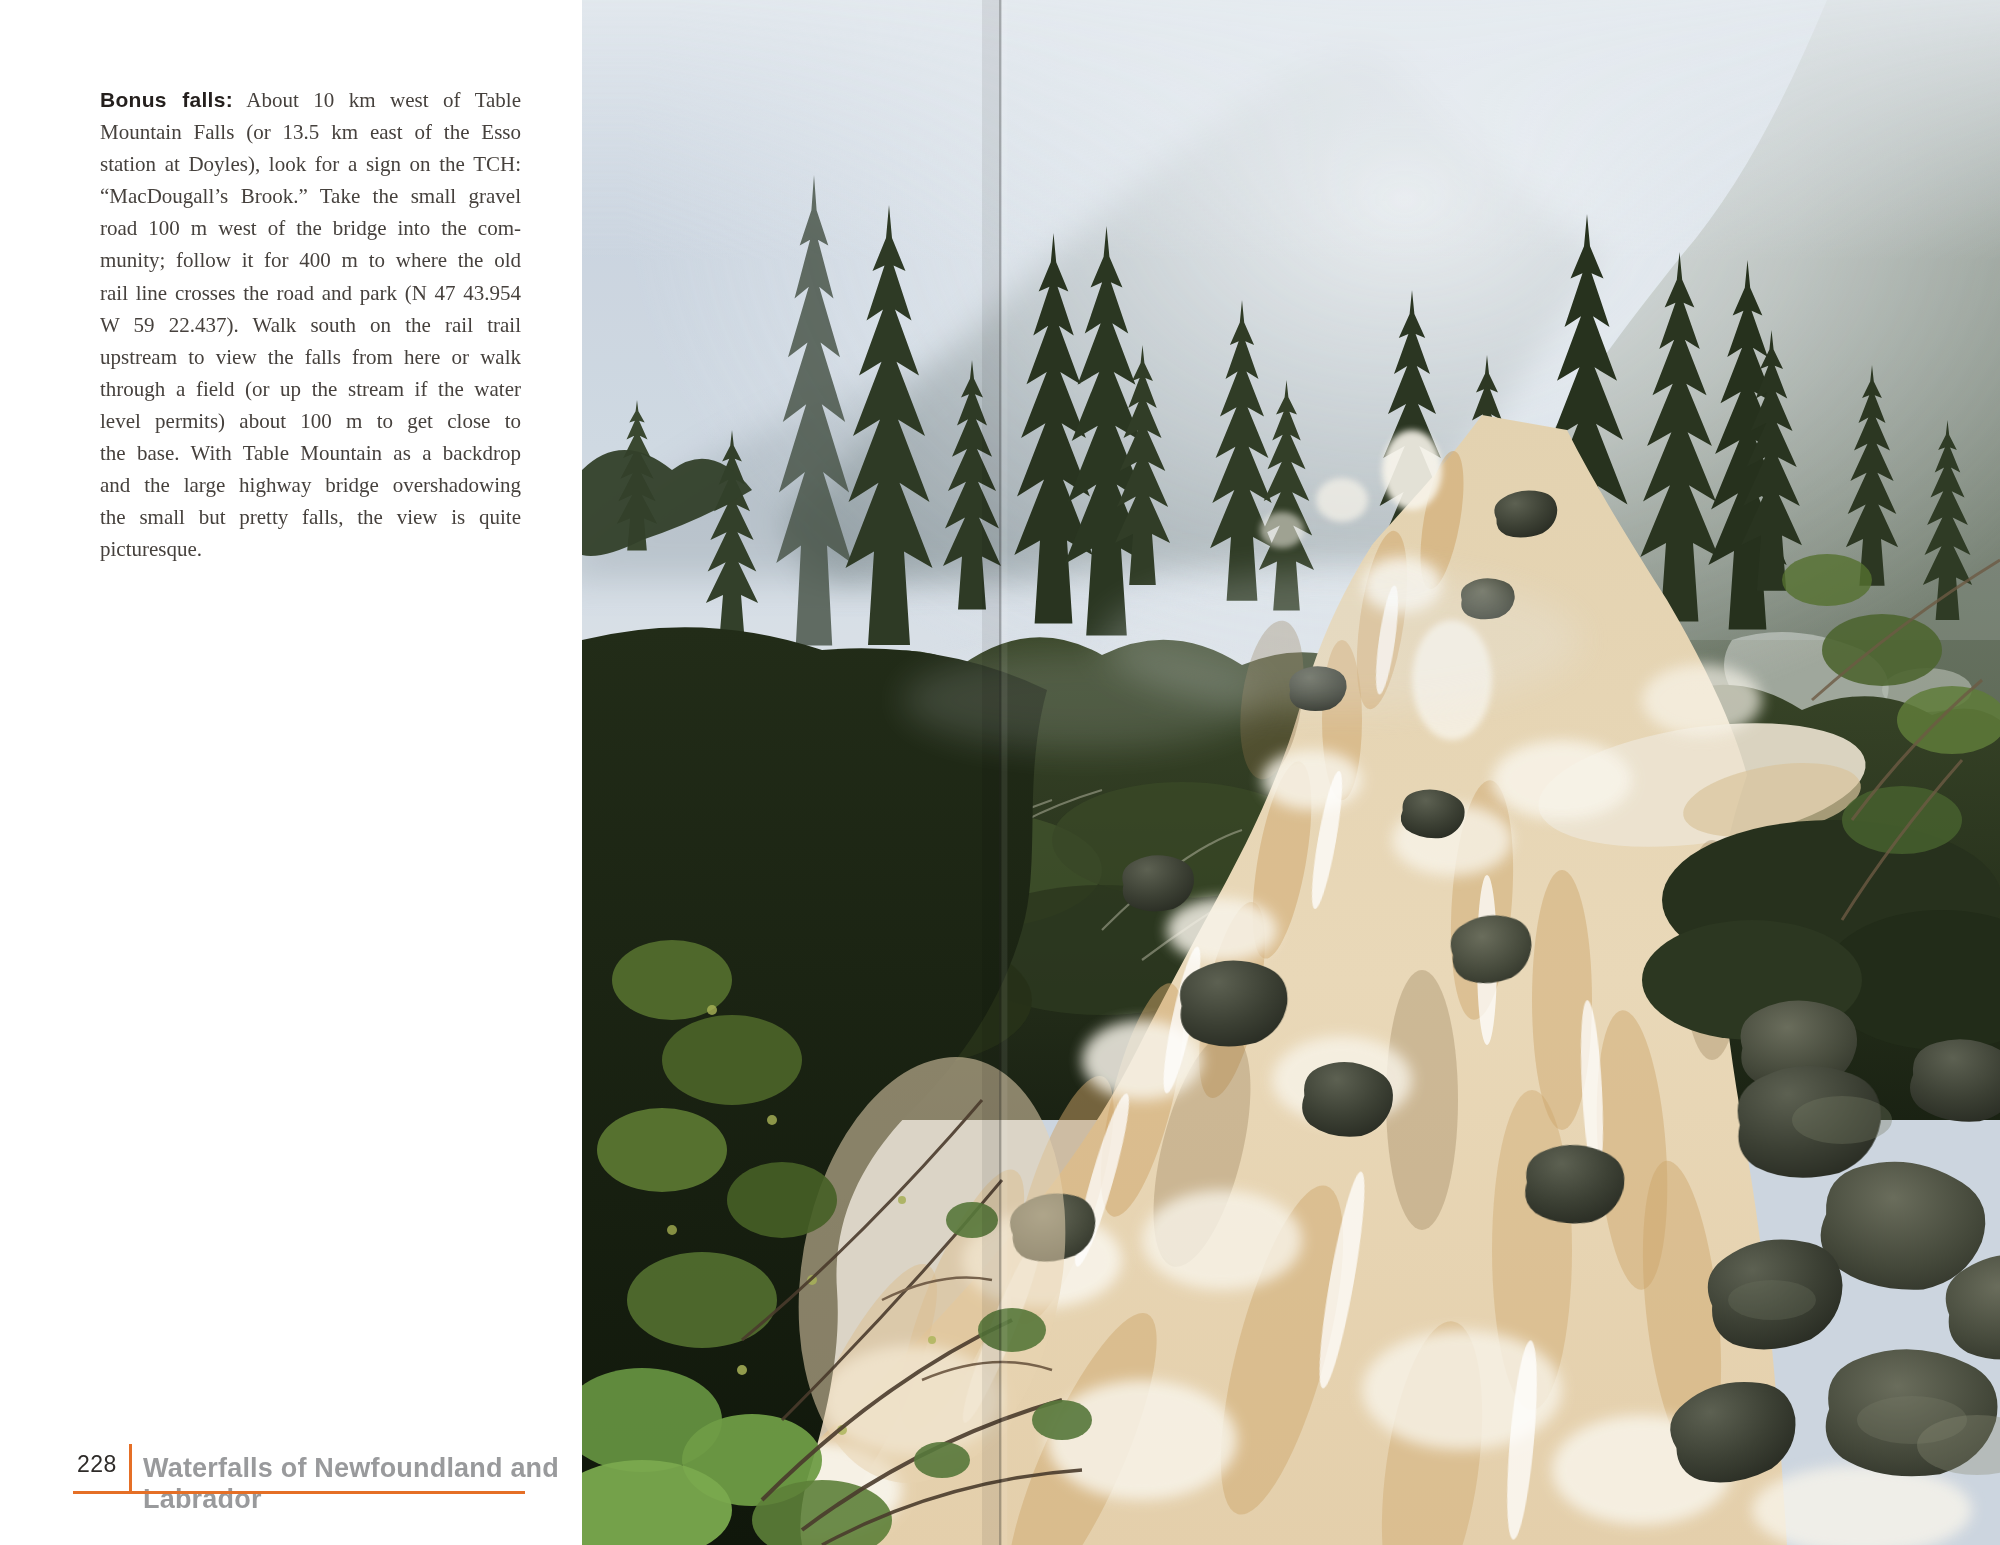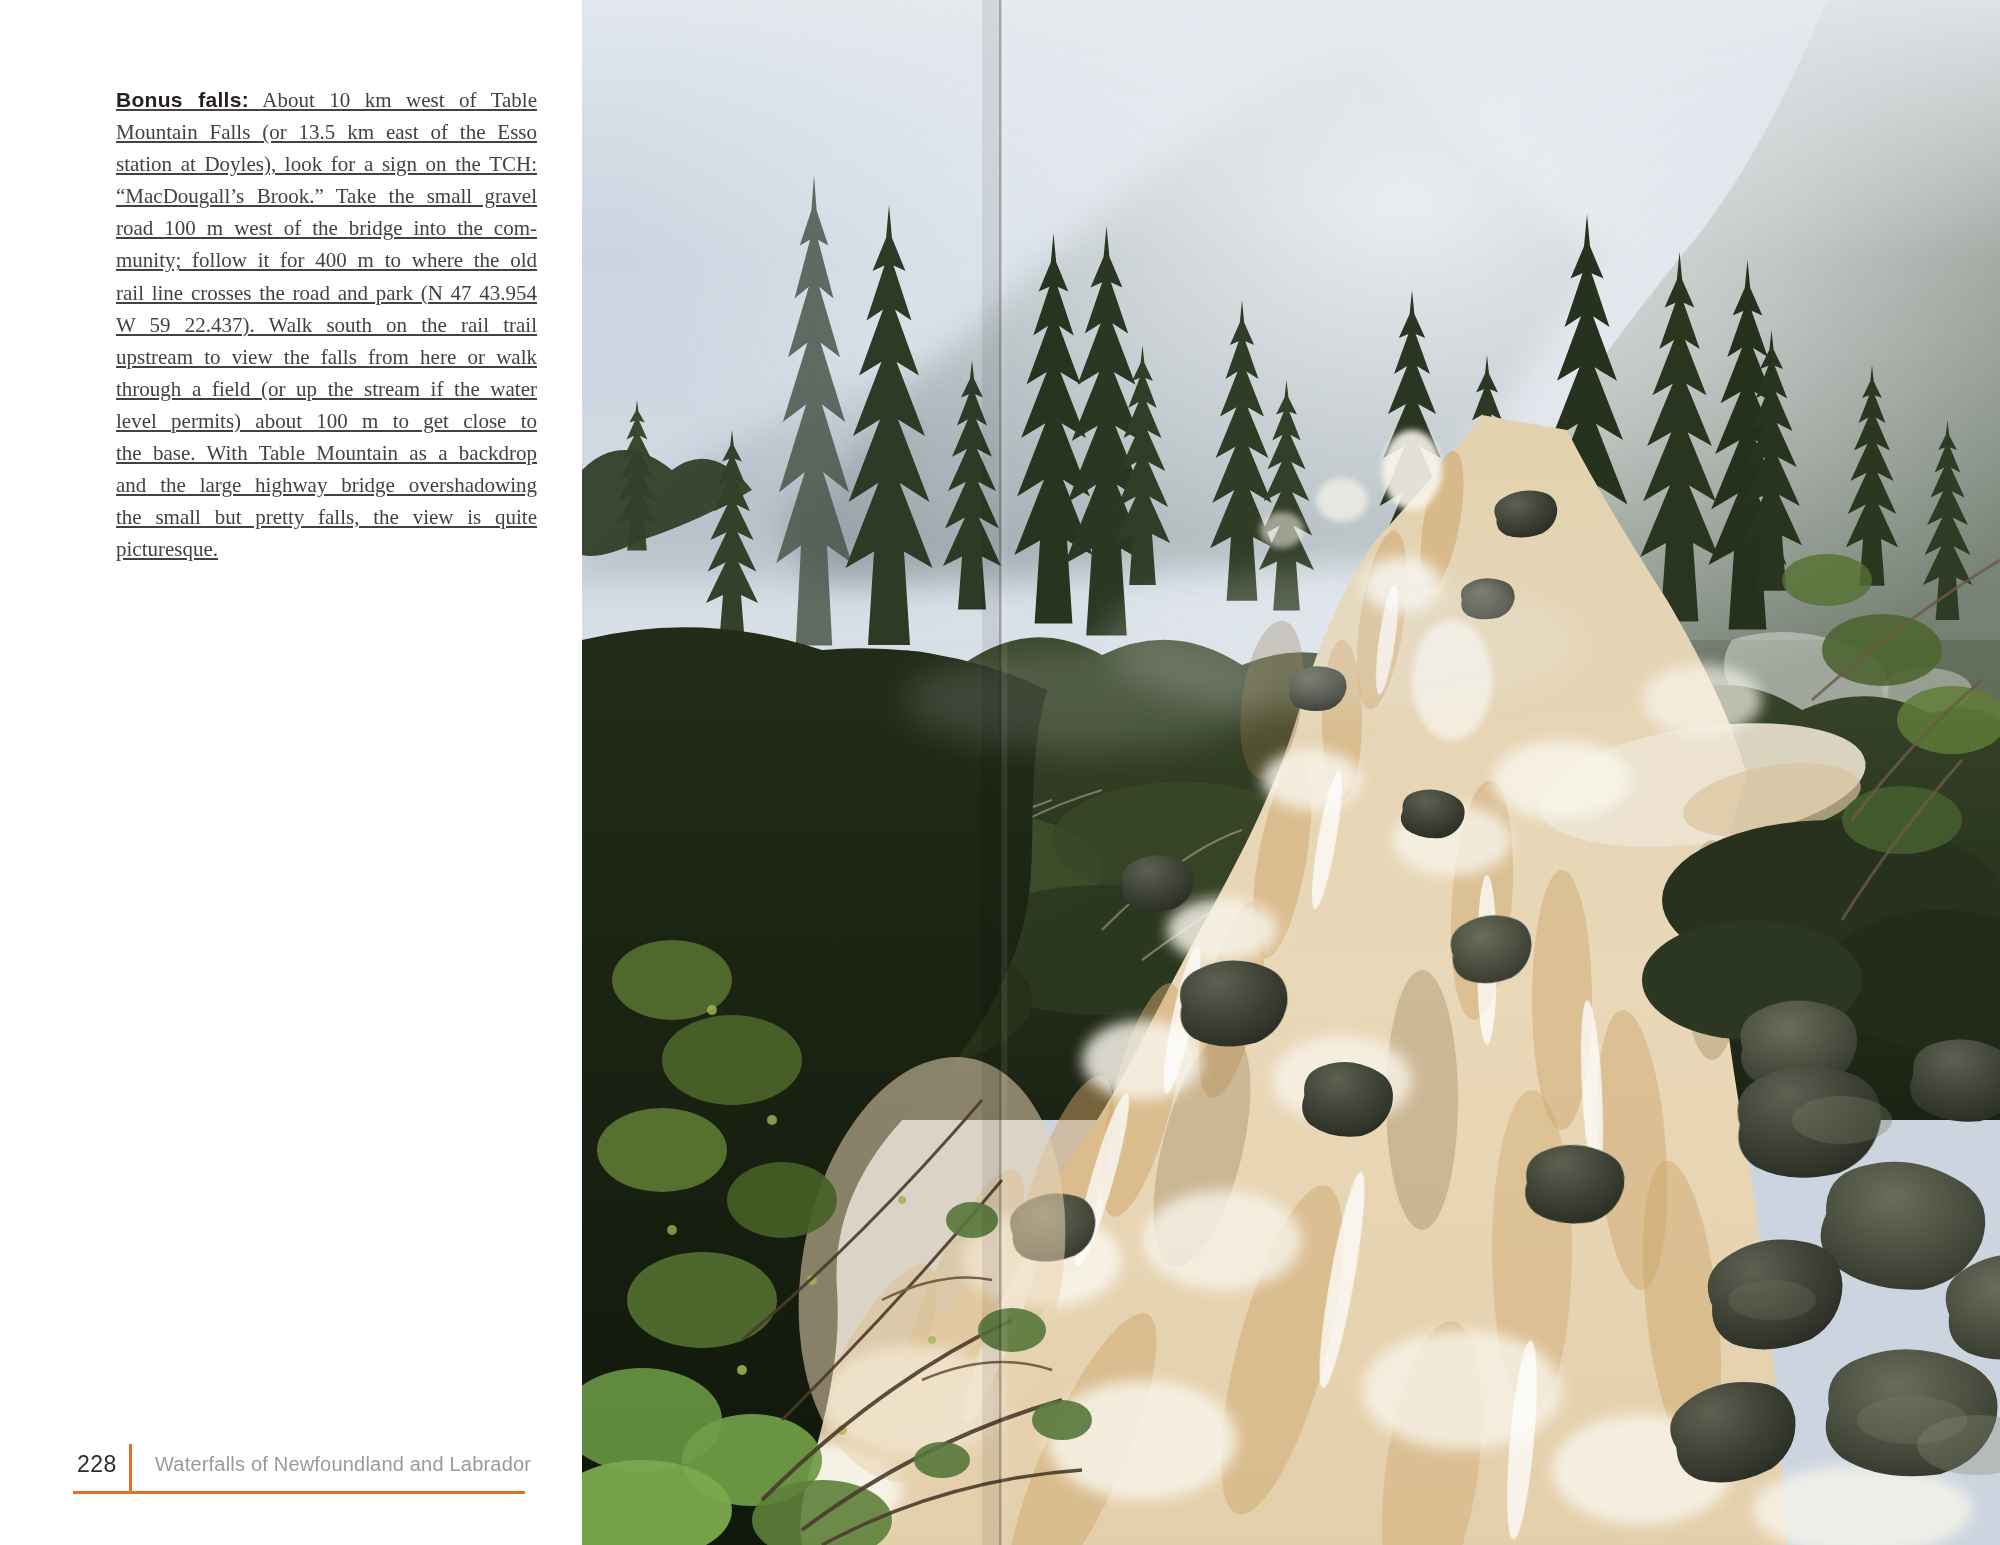--- a/index.html
+++ b/index.html
@@ -1,31 +1,31 @@
 <!DOCTYPE html>
 <html style="--accent: #e56f26; --footer-gray: #999a9c; --text-color: #46413d; --lead-color: #241f1d;"><head>
 <meta charset="utf-8">
 <style>
   html,body{margin:0;padding:0;background:#ffffff;}
   .canvas{position:relative;width:2000px;height:1545px;background:#ffffff;overflow:hidden;
           font-family:"Liberation Sans",sans-serif;}
   
   .page-left{position:absolute;left:0;top:0;width:582px;height:1545px;background:#ffffff;}
-  .article{position:absolute;left:116px;top:84px;width:421px;
+  .article{position:absolute;left:100px;top:84px;width:421px;
            font-family:"Liberation Serif",serif;font-size:21px;line-height:32.1px;
-           color:var(--text-color,#46413d);text-decoration:underline;}
+           color:var(--text-color,#46413d);}
   .bl{text-align:justify;text-align-last:justify;white-space:nowrap;height:32.1px;overflow:visible;}
   .bl.last{text-align-last:left;}
   .lead{font-family:"Liberation Sans",sans-serif;font-weight:700;font-size:21px;
         color:var(--lead-color,#241f1d);letter-spacing:.3px;}
   .pagenum{position:absolute;left:77px;top:1451px;font-size:23px;font-weight:400;
            color:#2e2b29;letter-spacing:.5px;text-align:right;}
   .footer-vdiv{position:absolute;left:129px;top:1444px;width:3px;height:49px;
                background:var(--accent,#e56f26);}
-  .footer-title{position:absolute;left:155px;top:1453px;font-size:20px;font-weight:400;
+  .footer-title{position:absolute;left:143px;top:1453px;font-size:27px;font-weight:700;
                 color:var(--footer-gray,#999a9c);letter-spacing:.2px;}
   .footer-rule{position:absolute;left:73px;top:1491px;width:452px;height:3px;
                background:var(--accent,#e56f26);}
   
   .photo{position:absolute;left:582px;top:0;width:1418px;height:1545px;overflow:hidden;background:#ccd5df;}
   .photo svg{display:block;width:1418px;height:1545px;}
 </style>
 </head>
 <body>
 

